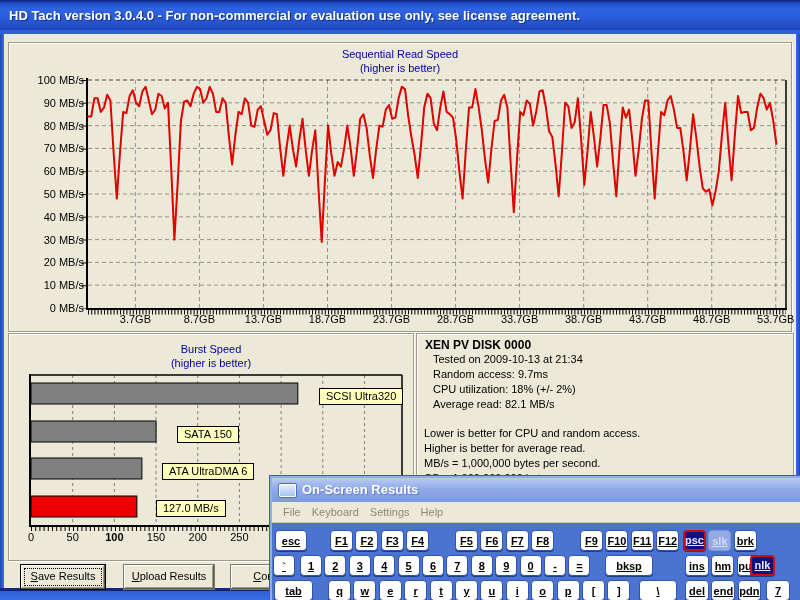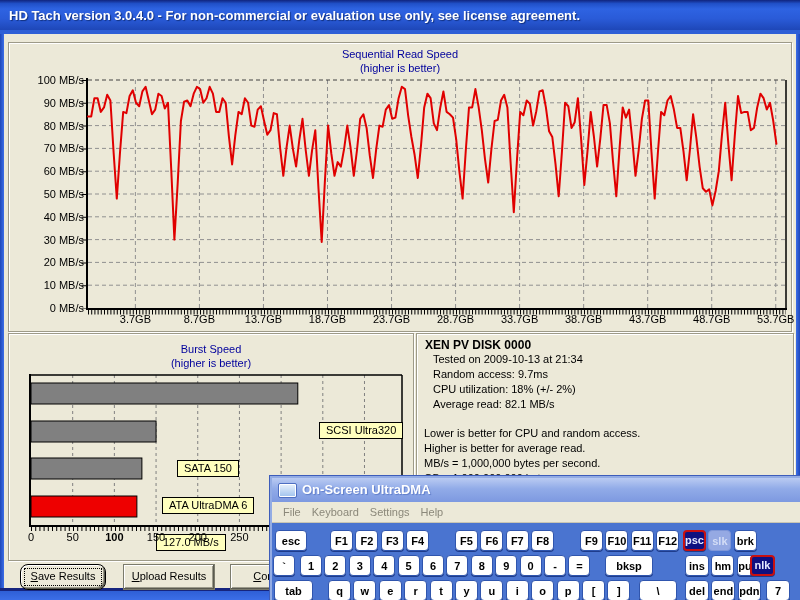--- a/index.html
+++ b/index.html
@@ -19,21 +19,21 @@
   .panel{position:absolute;background:#ECE9D8;border:1px solid #9D9A88;
     box-shadow:inset 1px 1px 0 #FFFFFF, 1px 1px 0 #FFFFFF;}
   #seq-panel{left:8px;top:42px;width:782px;height:288px;}
   #burst-panel{left:8px;top:333px;width:404px;height:226px;}
   #info-panel{left:416px;top:333px;width:376px;height:226px;}
   .chart-title{position:absolute;width:100%;text-align:center;color:#00009C;font-size:11px;}
   .axis-label{position:absolute;font-size:11px;color:#000;}
   .ylab{text-align:right;width:60px;}
   .xlab{text-align:center;width:52px;}
   .bar-tag{position:absolute;background:#FFFFBE;border:1px solid #000;font-size:11px;
-    padding:1px 6px 2px 6px;color:#000;white-space:nowrap;margin-top:34px;}
+    padding:1px 6px 2px 6px;color:#000;white-space:nowrap;}
   
   #drive-name{position:absolute;left:8px;top:4px;color:#000000;font-weight:bold;font-size:12px;}
   .stat-line{position:absolute;left:16px;font-size:11px;color:#000;}
   .note-line{position:absolute;left:7px;font-size:11px;color:#000;}
   
   .btn{position:absolute;top:564px;height:24px;background:#ECE9D8;border:1px solid #7B7B6C;
     box-shadow:inset -1px -1px 0 #5A5A50, inset 1px 1px 0 #fff, inset -2px -2px 0 #9B9A8B;
     font-size:11px;color:#000;text-align:center;line-height:23px;overflow:hidden;white-space:nowrap;}
   .btn.focused{border:1px solid #000;}
   .btn.focused .focus-rect{position:absolute;left:3px;top:3px;right:3px;bottom:3px;border:1px dotted #000;}
@@ -46,21 +46,21 @@
     color:#fff;font-weight:bold;font-size:13px;line-height:25px;text-shadow:1px 1px 1px #5F7CC9;}
   #osk-kbicon{position:absolute;left:6px;top:5px;width:17px;height:13px;border:1px solid #4E6FC2;border-radius:2px;
     background:linear-gradient(#EAF2FC,#9FC2EE);
     box-shadow:inset 0 0 0 1px #fff;}
   #osk-title-text{position:absolute;left:30px;top:-1px;}
   #osk-menubar{position:absolute;left:0;top:24px;width:100%;height:20px;background:#ECE9D8;border-bottom:1px solid #C9C6B4;}
   .menu-item{display:inline-block;color:#8B887A;font-size:11px;line-height:20px;margin-left:11px;}
   #osk-kb{position:absolute;left:0;top:45px;width:100%;height:79px;background:#4A74D0;}
   .key{position:absolute;height:21px;background:#fff;border:1px solid #2F55AE;border-radius:4px;
     color:#000;font-weight:bold;font-size:11px;text-align:center;line-height:20px;
-    box-shadow:0 1px 0 #1E3C8C;box-sizing:border-box;}
+    box-shadow:0 1px 0 #1E3C8C;box-sizing:border-box;text-decoration:underline;}
   .key.dark{background:#0F1180;color:#E6E9FF;border:2px solid #C81010;line-height:17px;}
   .key.pressed{background:#95A9E3;color:#D4DDF6;border-color:#7E96D8;box-shadow:none;}
   svg{position:absolute;overflow:visible;}
   u{text-decoration:underline;}
 </style>
 </head>
 <body>
 
 <div id="screen">
 
@@ -183,29 +183,29 @@
       </div>
     <div id="info-notes">
         <div class="note-line" style="top: 93px;">Lower is better for CPU and random access.</div>
         <div class="note-line" style="top: 108px;">Higher is better for average read.</div>
         <div class="note-line" style="top: 123px;">MB/s = 1,000,000 bytes per second.</div>
         <div class="note-line" style="top: 138px;">GB = 1,000,000,000 bytes.</div>
       </div>
   </div>
 
   <div id="buttons">
-      <div class="btn focused" style="left: 20px; width: 84px; border-radius: 8px;"><u>S</u>ave Results<div class="focus-rect"></div></div>
+      <div class="btn focused" style="left: 20px; width: 84px;"><u>S</u>ave Results<div class="focus-rect"></div></div>
       <div class="btn" style="left: 123px; width: 90px;"><u>U</u>pload Results</div>
       <div class="btn" style="left: 230px; width: 80px;"><u>C</u>ompa</div>
     </div>
 
   <div id="osk">
     <div id="osk-title">
       <div id="osk-kbicon"></div>
-      <span id="osk-title-text">On-Screen UltraDMA</span>
+      <span id="osk-title-text">On-Screen Results</span>
     </div>
     <div id="osk-menubar"><div class="menu-item" style="position: relative;">File</div><div class="menu-item" style="position: relative;">Keyboard</div><div class="menu-item" style="position: relative;">Settings</div><div class="menu-item" style="position: relative;">Help</div></div>
     <div id="osk-kb">
         <div class="key" style="left: 3px; top: 7px; width: 32px;">esc</div>
         <div class="key" style="left: 58px; top: 7px; width: 23px;">F1</div>
         <div class="key" style="left: 83.4px; top: 7px; width: 23px;">F2</div>
         <div class="key" style="left: 108.8px; top: 7px; width: 23px;">F3</div>
         <div class="key" style="left: 134.2px; top: 7px; width: 23px;">F4</div>
         <div class="key" style="left: 183px; top: 7px; width: 23px;">F5</div>
         <div class="key" style="left: 208.4px; top: 7px; width: 23px;">F6</div>

